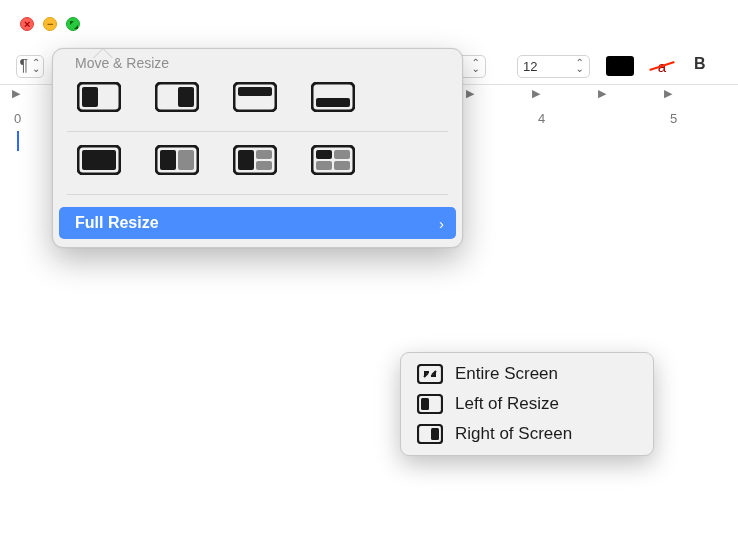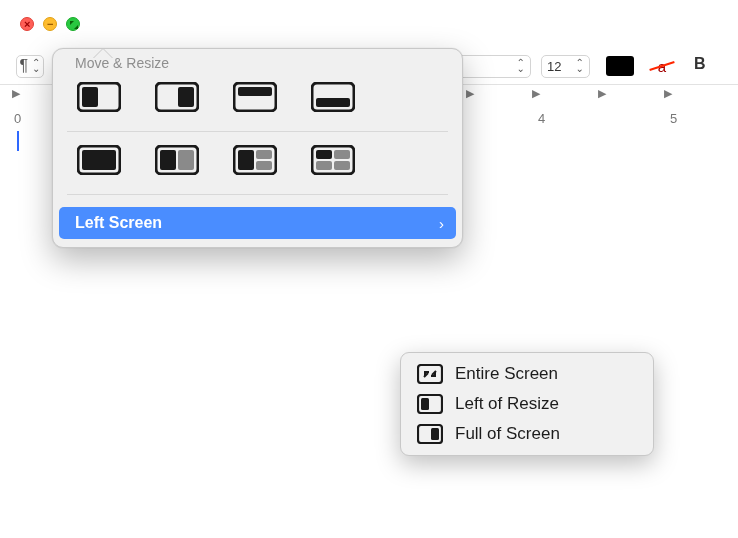--- a/index.html
+++ b/index.html
@@ -35,21 +35,21 @@
     display:flex;
     align-items:center;
     padding: 0 16px;
     gap:6px;
   }
   .toolbar-box {
     height: 23px; background:#fff; border:1px solid #d4d4d4; border-radius:5px;
     display:flex; align-items:center; justify-content:space-between; padding:0 5px;
   }
   .font-select { width:400px; }
-  .size-select { width:49px; margin-left:4px;}
+  .size-select { width:73px; margin-left:25px;}
   .size-text { font-size:13px; color:#333; }
   .dd-arrows { font-size:10px; color:#555; line-height:6px; display:flex; flex-direction:column; align-items:center;}
   .dd-arrows span{height:6px;}
   .color-swatch { width:28px; height:20px; background:#000; border-radius:3px; margin-left:10px;}
   .style-a { width:28px; height:22px; display:flex; align-items:center; justify-content:center; font-size:15px; color:#a30000; position:relative; margin-left:8px;}
   .style-a::after { content:""; position:absolute; width:26px; height:2px; background:#ff2600; transform:rotate(-18deg);}
   .bold-btn { width:28px; height:22px; margin-left:12px; font-weight:bold; font-size:16px; color:#333;}
   .para-btn { width:28px; height:23px; border:1px solid #d4d4d4; border-radius:5px; display:flex; align-items:center; justify-content:center; margin-right:6px; color:#555;}
 
   .ruler-area {
@@ -242,21 +242,21 @@
           <rect x="1" y="1" width="42" height="28" rx="5" fill="none" stroke="#1a1a1a" stroke-width="3"></rect>
           <rect x="5" y="5" width="16" height="9" rx="2" fill="#1a1a1a"></rect>
           <rect x="23" y="5" width="16" height="9" rx="2" fill="#8a8a8a"></rect>
           <rect x="5" y="16" width="16" height="9" rx="2" fill="#8a8a8a"></rect>
           <rect x="23" y="16" width="16" height="9" rx="2" fill="#8a8a8a"></rect>
         </svg>
     </div>
   </div>
   <div class="sep"></div>
   <div class="fs-row">
-    <span class="fs-label">Left Screen</span>
+    <span class="fs-label">Full Resize</span>
     <span class="fs-chev">›</span>
   </div>
 </div>
 
 <div class="submenu">
   <div class="sm-item">
     <span class="sm-icon">
       <svg viewBox="0 0 26 20">
           <rect x="1" y="1" width="24" height="18" rx="3" fill="none" stroke="#1a1a1a" stroke-width="2.2"></rect>
           <path d="M8 12 L8 8 L12 8 M18 8 L18 12 L14 12" stroke="#1a1a1a" stroke-width="2" fill="none" transform="translate(0,0)"></path>
@@ -274,15 +274,15 @@
     </span>
     <span>Left of Resize</span>
   </div>
   <div class="sm-item">
     <span class="sm-icon">
       <svg viewBox="0 0 26 20">
           <rect x="1" y="1" width="24" height="18" rx="3" fill="none" stroke="#1a1a1a" stroke-width="2.2"></rect>
           <rect x="14" y="4" width="8" height="12" rx="1.5" fill="#1a1a1a"></rect>
         </svg>
     </span>
-    <span>Full of Screen</span>
+    <span>Right of Screen</span>
   </div>
 </div>
 
 </body></html>

